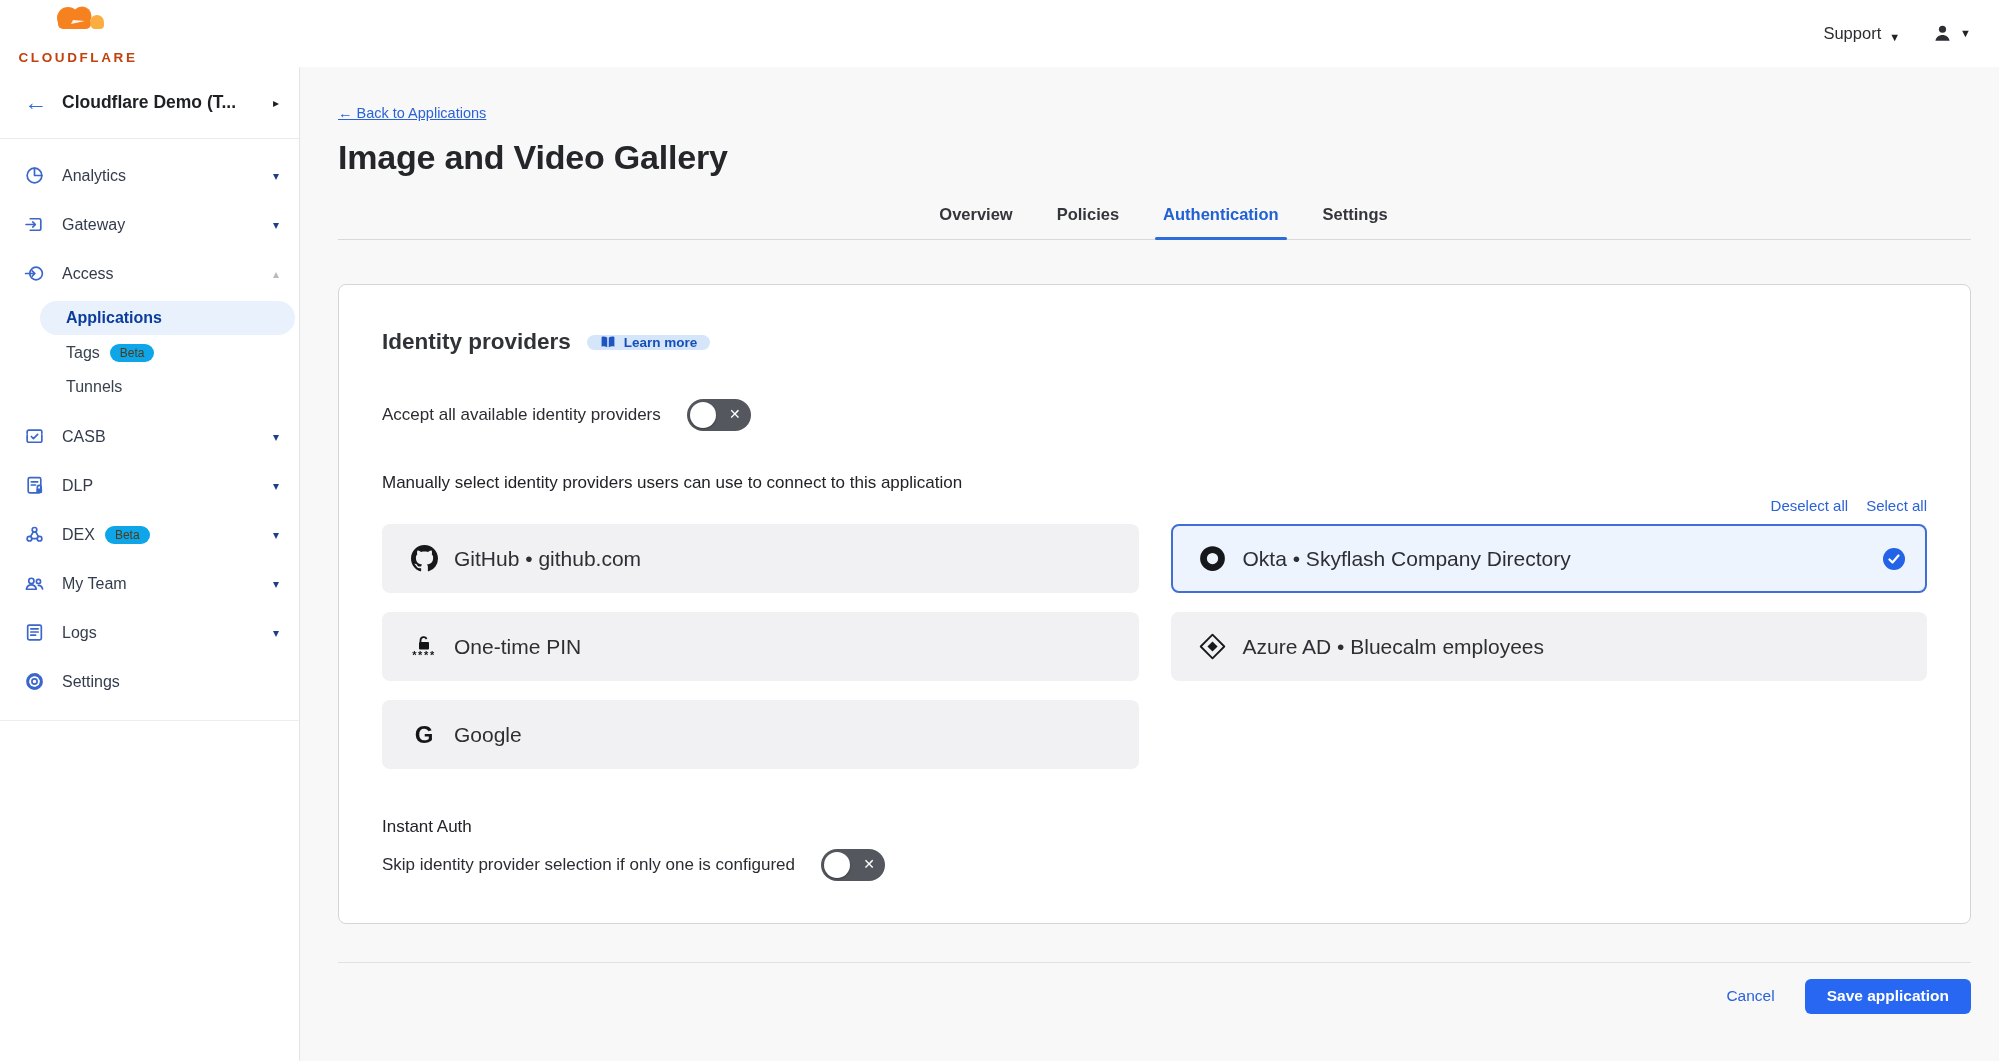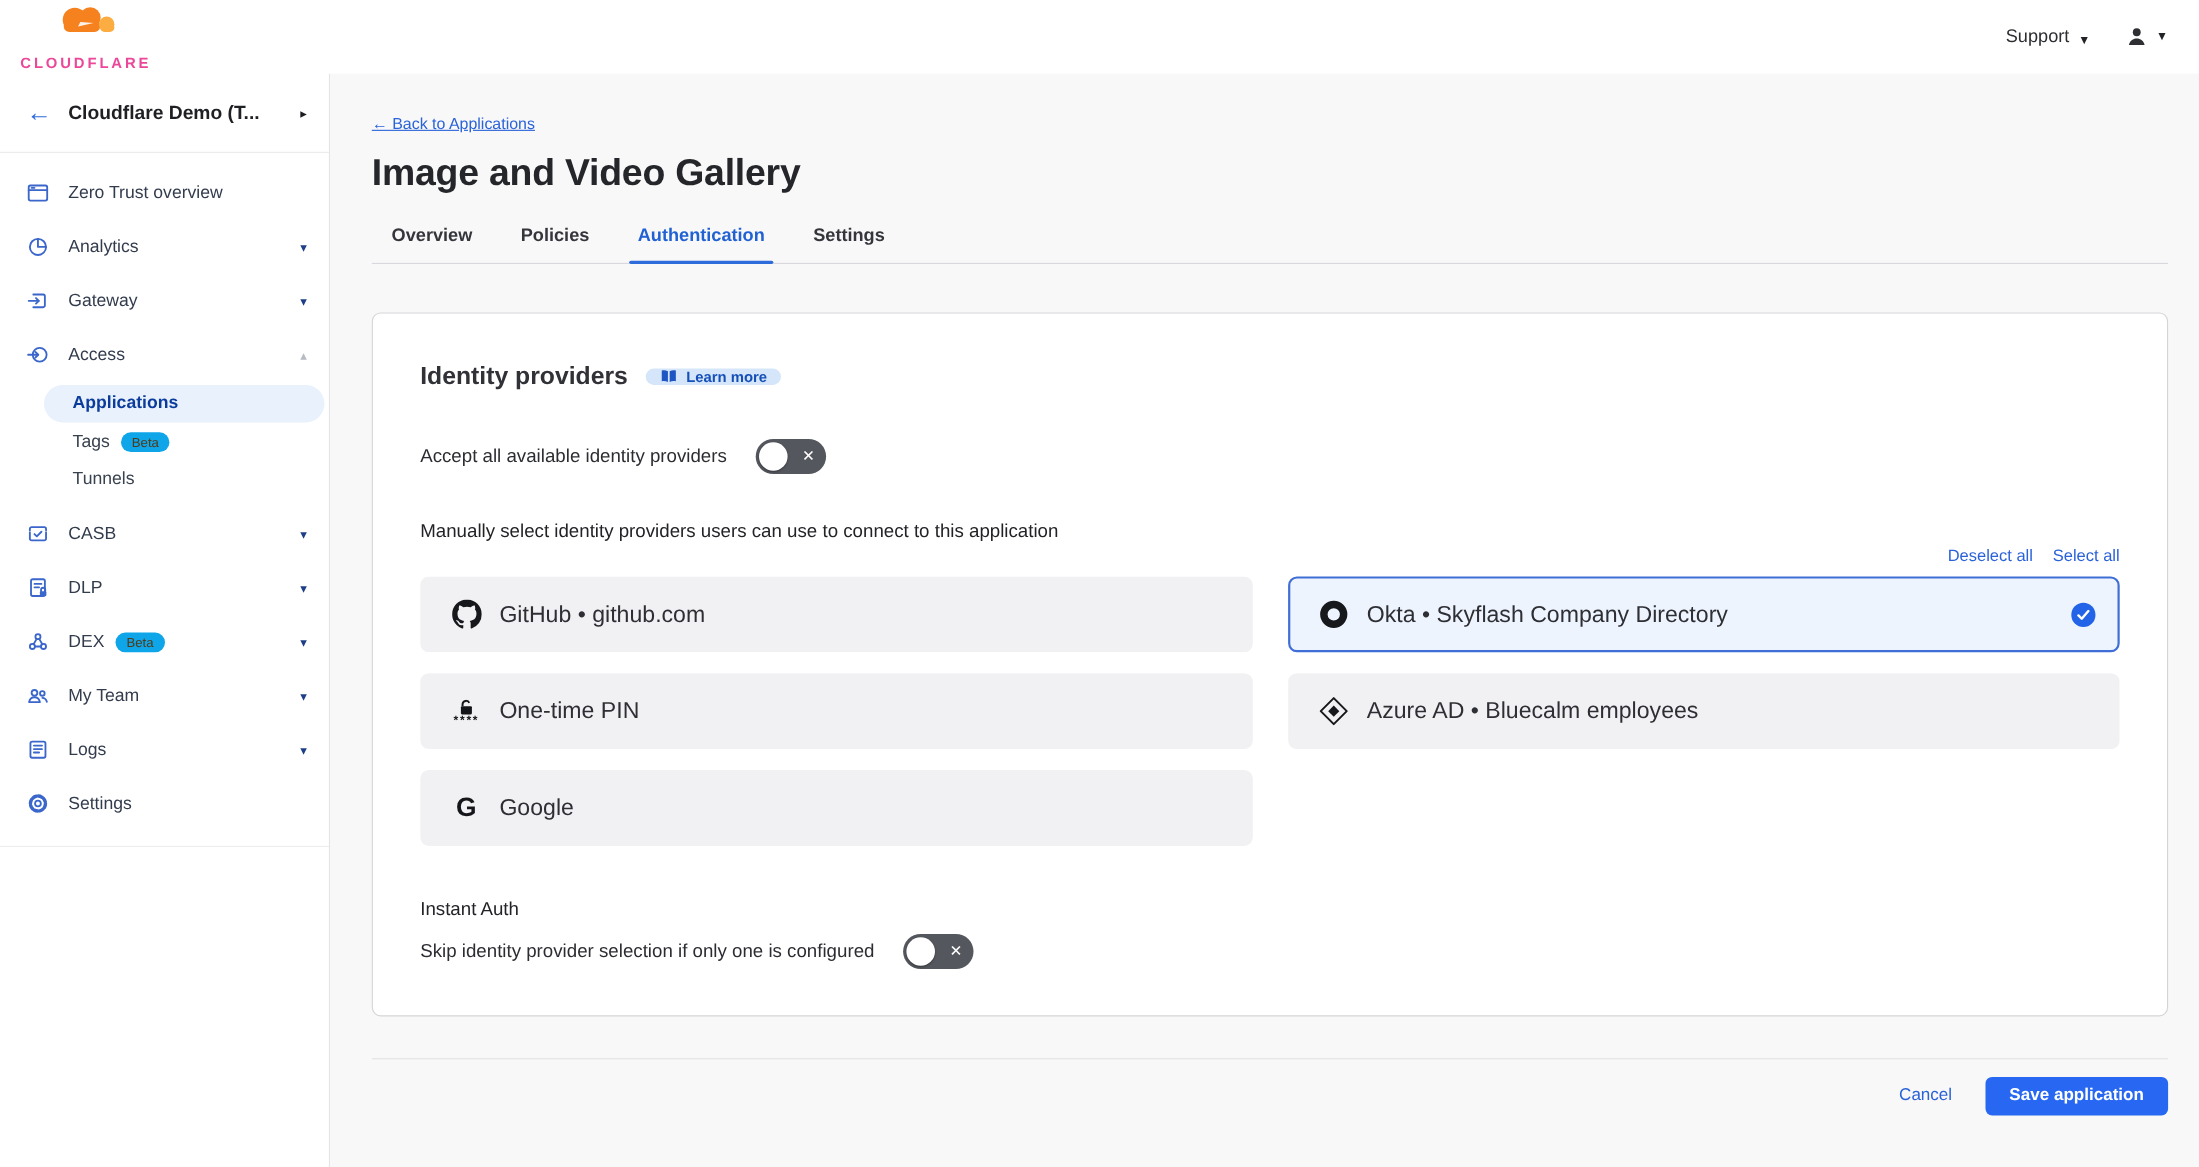--- a/index.html
+++ b/index.html
@@ -8,21 +8,21 @@
     font-family: "Liberation Sans", sans-serif;
     background:#fff; color:#26272b; overflow:hidden;
   }
   .page { width:1999px; height:1061px; display:flex; flex-direction:column; overflow:hidden; }
 
   
   .topbar { flex:0 0 67px; display:flex; align-items:center; justify-content:space-between;
             background:#fff; padding:0 28px 0 14px; }
   .logo { display:flex; flex-direction:column; align-items:center; width:128px; cursor:default; }
   .logo svg { width:74px; height:30px; }
-  .logo .word { font-size:13.5px; font-weight:800; letter-spacing:2.6px; color:#ec4899; margin-top:18px; }
+  .logo .word { font-size:13.5px; font-weight:800; letter-spacing:2.6px; color:#c2410c; margin-top:18px; }
   .top-actions { display:flex; align-items:center; gap:32px; }
   .support { display:flex; align-items:flex-end; gap:8px; font-size:16.5px; color:#2c2d30; cursor:pointer; }
   .tcaret { font-size:11px; color:#222327; line-height:1; }
   .account-menu { display:flex; align-items:center; gap:7px; cursor:pointer; }
   .account-menu svg { width:21px; height:21px; }
 
   
   .shell { flex:1; display:flex; min-height:0; }
 
   
@@ -48,21 +48,21 @@
                      border-radius:17px; color:#0b3c9c; font-weight:700; }
   .beta { margin-left:10px; background:#0ea5e9; color:#523a17; font-size:12px;
           padding:3px 10px; border-radius:10px; line-height:1; }
   .side-divider { margin-top:14px; border-top:1px solid #ededf0; }
 
   
   .main { flex:1; background:#f8f8f9; padding:28px 28px 0 38px; overflow:hidden; }
   .back-link { display:inline-block; margin-top:10px; font-size:14.5px; color:#2a62d8;
                text-decoration:underline; cursor:pointer; }
   .page-title { margin-top:16px; font-size:34px; font-weight:700; color:#25262a; letter-spacing:-.2px; }
-  .tabs { margin-top:28px; display:flex; gap:44px; border-bottom:1px solid #d9d9dd; padding-left:18px; }
+  .tabs { margin-top:28px; display:flex; gap:44px; border-bottom:1px solid #d9d9dd; padding-left:18px;justify-content:center; }
   .tab { padding-bottom:15px; font-size:16.5px; font-weight:600; color:#35363b; cursor:pointer; position:relative; }
   .tab.active { color:#2161d3; }
   .tab.active::after { content:""; position:absolute; left:-8px; right:-8px; bottom:-1px;
                        height:3px; background:#2e6bdb; border-radius:2px; }
 
   
   .card { margin-top:44px; background:#fff; border:1px solid #d5d5d9; border-radius:8px;
           padding:44px 43px 42px; }
   .card-head { display:flex; align-items:center; gap:16px; }
   .card-title { font-size:22.5px; font-weight:700; color:#313237; }
@@ -145,30 +145,20 @@
 
     <div class="sidebar">
       <div class="side-header">
         <span class="back-arrow">←</span>
         <span class="side-title">Cloudflare Demo (T...</span>
         <span class="side-caret">▸</span>
       </div>
 
       <div class="nav">
 
-        <div class="nav-item">
-          <span class="nav-icon">
-            <svg viewBox="0 0 20 20">
-                <rect x="2" y="3.5" width="16" height="13" rx="1.5"></rect>
-                <line x1="2" y1="7.5" x2="18" y2="7.5"></line>
-                <line x1="4.5" y1="5.5" x2="7" y2="5.5"></line>
-              </svg>
-          </span>
-          <span class="nav-label">Zero Trust overview</span>
-        </div>
 
         <div class="nav-item">
           <span class="nav-icon">
             <svg viewBox="0 0 20 20">
                 <circle cx="10" cy="10" r="7"></circle>
                 <path d="M10 10V3M10 10h7"></path>
               </svg>
           </span>
           <span class="nav-label">Analytics</span>
           <span class="nav-caret">▾</span>

